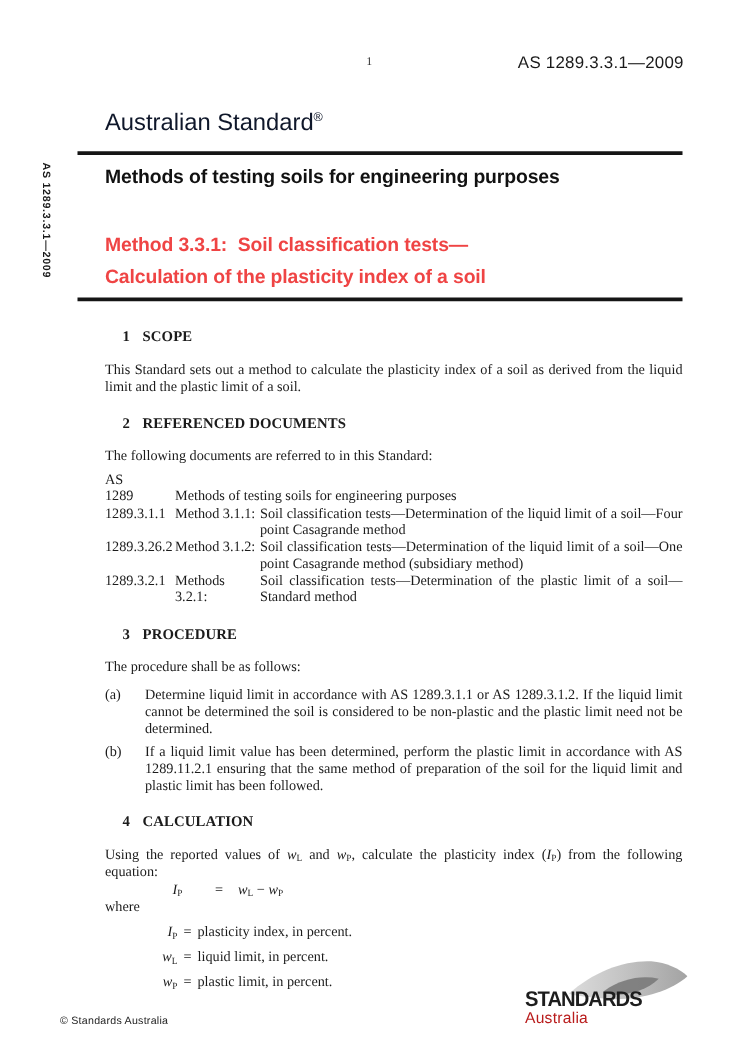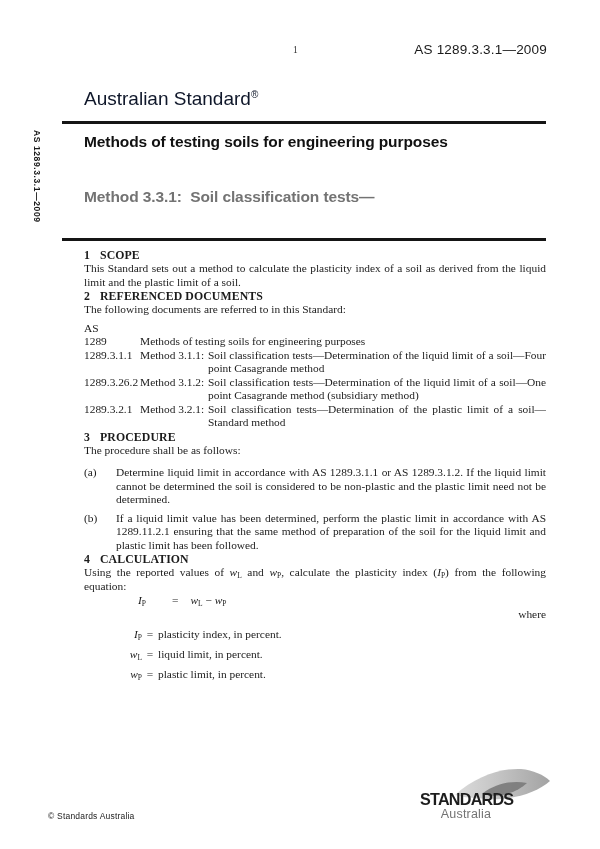--- a/index.html
+++ b/index.html
@@ -21,74 +21,74 @@
         font-size:19px;color:#0f172a;}
   .brand sup{font-size:10px;}
   .rule{position:absolute;left:62px;width:484px;height:3px;background:#151515;}
   .rule-top{top:121px;}
   .rule-bottom{top:238px;}
   .subject{position:absolute;left:84px;top:133px;width:470px;
         font-family:"Liberation Sans",sans-serif;font-weight:bold;font-size:15.5px;
         letter-spacing:-.1px;color:#111;}
   .method-title{position:absolute;left:84px;top:184px;width:470px;
         font-family:"Liberation Sans",sans-serif;font-weight:bold;font-size:15.5px;
-        line-height:25px;letter-spacing:-.1px;color:#737373;white-space:pre-wrap;}
+        line-height:25px;letter-spacing:-.1px;color:#ef4444;white-space:pre-wrap;}
 
   
   .body-col{position:absolute;left:84px;top:248px;width:462px;font-size:11.4px;line-height:13.5px;}
   .body-col p{margin:0;}
   .just{text-align:justify;}
-  h2.sec{margin:0;font-size:11.8px;font-weight:bold;line-height:14px;letter-spacing:.1px;}
+  h2.sec{margin:14px;font-size:11.8px;font-weight:bold;line-height:14px;letter-spacing:.1px;}
   h2.sec .h-num{display:inline-block;width:16px;}
   .mt-scope{margin-top:4px;} .p-scope{margin-top:6px;}
   .mt-ref{margin-top:17px;}  .p-refintro{margin-top:5px;}
   .ref-list{margin-top:5px;}
   .ref-row{display:grid;grid-template-columns:56px 68px 1fr;}
   .ref-row .desc{text-align:justify;}
   .ref-row .desc-wide{grid-column:2/4;}
   .mt-proc{margin-top:14px;} .p-procintro{margin-top:4px;}
   .proc-item{display:grid;grid-template-columns:32px 1fr;}
   .proc-a{margin-top:9px;} .proc-b{margin-top:5px;}
   .proc-item .txt{text-align:justify;}
   .mt-calc{margin-top:12px;} .p-calcintro{margin-top:4px;}
   .equation{margin-top:1px;padding-left:54px;}
   .equation .eq-sign{display:inline-block;margin:0 12px 0 26px;}
-  .where-label{margin-top:8px;text-align:right;}
+  .where-label{margin-top:8px;}
   .defs{margin-top:7px;}
   .def-row{display:grid;grid-template-columns:58px 16px 1fr;margin-bottom:6.5px;}
   .def-row .term{text-align:right;}
   .def-row .eq{text-align:center;}
   .var{font-style:italic;font-family:"Liberation Serif",serif;}
   sub.vsub{font-size:7.5px;font-style:normal;vertical-align:-2px;line-height:0;}
 
   
   .copyright{position:absolute;left:48px;top:811px;font-family:"Liberation Sans",sans-serif;
         font-size:8.5px;color:#222;letter-spacing:.2px;}
   .logo{position:absolute;left:420px;top:766px;width:130px;height:58px;}
   .logo .swoosh{position:absolute;left:35px;top:2px;width:95px;height:32px;}
   .logo .l1{position:absolute;left:0;top:24px;font-family:"Liberation Sans",sans-serif;
         font-weight:bold;font-size:17px;letter-spacing:-.8px;color:#1d1d1d;
         transform:scaleX(.95);transform-origin:0 0;white-space:nowrap;}
-  .logo .l2{position:absolute;left:0;top:41px;width:92px;text-align:center;
-        font-family:"Liberation Sans",sans-serif;font-size:12.5px;color:#737373;letter-spacing:.2px;}
+  .logo .l2{position:absolute;left:0;top:41px;width:92px;text-align:left;
+        font-family:"Liberation Sans",sans-serif;font-size:12.5px;color:#b91c1c;letter-spacing:.2px;}
 </style>
 </head>
 <body>
 
 <div class="page">
 
   <div class="page-number">1</div>
   <div class="doc-number">AS 1289.3.3.1—2009</div>
 
   <div class="spine">AS 1289.3.3.1—2009</div>
 
   <div class="brand"><span>Australian Standard</span><sup>®</sup></div>
   <div class="rule rule-top"></div>
   <div class="subject">Methods of testing soils for engineering purposes</div>
-  <div class="method-title"><span>Method 3.3.1:  Soil classification tests—</span><br></div>
+  <div class="method-title"><span>Method 3.3.1:  Soil classification tests—</span><br><span>Calculation of the plasticity index of a soil</span></div>
   <div class="rule rule-bottom"></div>
 
   <div class="body-col">
 
     <h2 class="sec mt-scope"><span class="h-num">1</span><span>SCOPE</span></h2>
     <p class="just p-scope">This Standard sets out a method to calculate the plasticity index of a soil as derived from the liquid limit and the plastic limit of a soil.</p>
 
     <h2 class="sec mt-ref"><span class="h-num">2</span><span>REFERENCED DOCUMENTS</span></h2>
     <p class="p-refintro">The following documents are referred to in this Standard:</p>
 
@@ -105,21 +105,21 @@
         <span>Method 3.1.1:</span>
         <span class="desc">Soil classification tests—Determination of the liquid limit of a soil—Four point Casagrande method</span>
       </div>
       <div class="ref-row">
         <span>1289.3.26.2</span>
         <span>Method 3.1.2:</span>
         <span class="desc">Soil classification tests—Determination of the liquid limit of a soil—One point Casagrande method (subsidiary method)</span>
       </div>
       <div class="ref-row">
         <span>1289.3.2.1</span>
-        <span>Method 3.2.1:</span>
+        <span>Methods 3.2.1:</span>
         <span class="desc">Soil classification tests—Determination of the plastic limit of a soil—Standard method</span>
       </div>
     </div>
 
     <h2 class="sec mt-proc"><span class="h-num">3</span><span>PROCEDURE</span></h2>
     <p class="p-procintro">The procedure shall be as follows:</p>
 
     <div class="proc-item proc-a">
       <span>(a)</span>
       <span class="txt">Determine liquid limit in accordance with AS 1289.3.1.1 or AS 1289.3.1.2. If the liquid limit cannot be determined the soil is considered to be non-plastic and the plastic limit need not be determined.</span>

